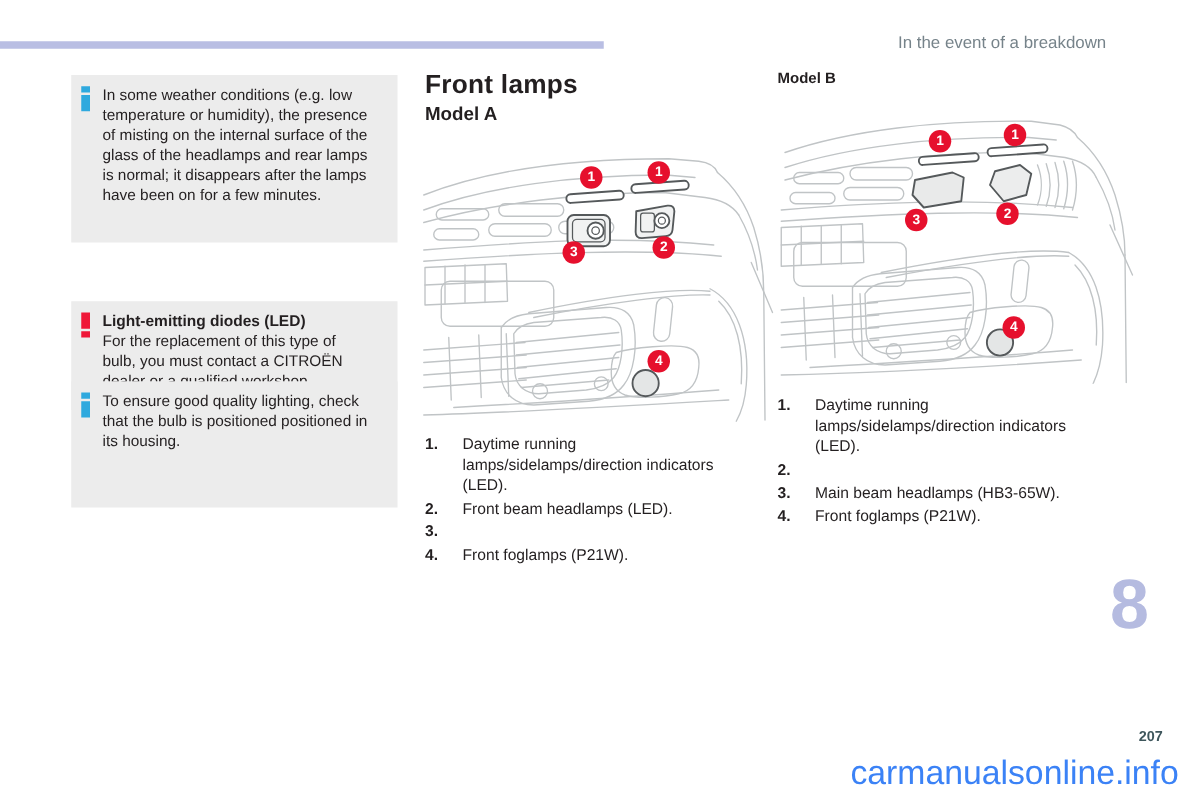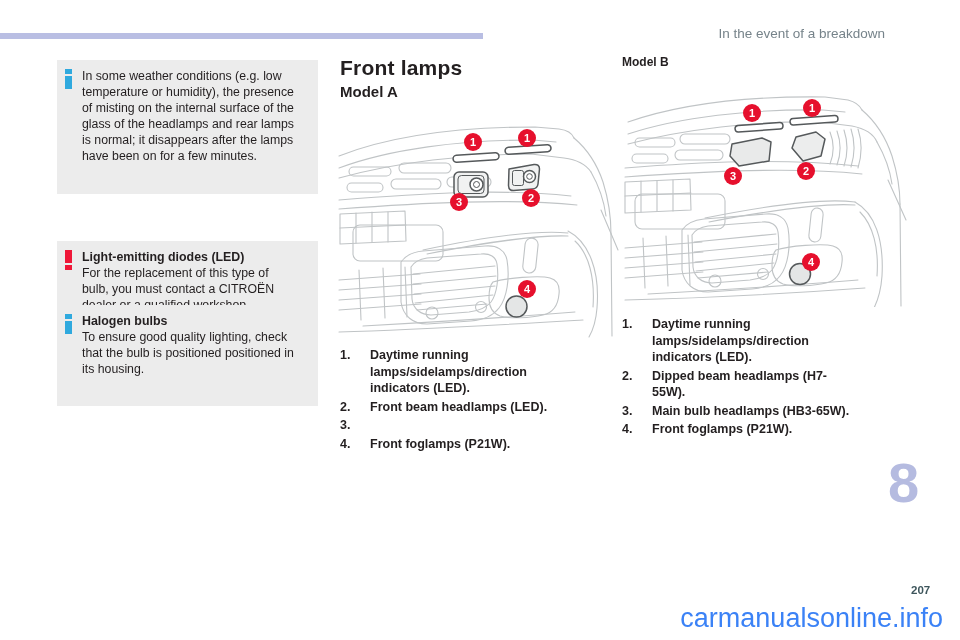--- a/index.html
+++ b/index.html
@@ -43,21 +43,21 @@
     background:#e6102d; color:#ffffff; font-size:11px; font-weight:bold;
     display:flex; align-items:center; justify-content:center;
   }
 
   
   .lamp-list { position:absolute; }
   .list-a { left:340px; top:347px; width:232px; }
   .list-b { left:622px; top:316px; width:237px; }
   .lamp-list .row { display:flex; margin-bottom:2px; }
   .lamp-list .num { width:20px; flex:0 0 20px; font-weight:bold; font-size:12.5px; line-height:16.5px; }
-  .lamp-list .txt { margin-left:10px; font-size:12.5px; line-height:16.5px;font-weight:bold; }
+  .lamp-list .txt { margin-left:10px; font-size:12.5px; line-height:16.5px; }
 
   
   .chapter-num { position:absolute; left:888px; top:450px; font-size:56px; font-weight:bold; color:#b5bbe0; }
   .watermark { position:absolute; right:17px; bottom:6px; font-size:27px; color:#3b82f6; z-index:1; }
   .page-num { position:absolute; left:911px; top:584px; font-size:11.5px; font-weight:bold; color:#3e565c; z-index:2; }
 </style>
 </head>
 <body>
 
 <div class="page">
@@ -80,21 +80,20 @@
       </span>
     <h3>Light-emitting diodes (LED)</h3>
     <p>For the replacement of this type of bulb, you must contact a CITROËN dealer or a qualified workshop.</p>
   </div>
 
   <div class="note note-3">
     <span class="glyph icon-info">
         <span class="dot"></span>
         <span class="stem"></span>
       </span>
-    <h3>Halogen bulbs</h3>
     <p>To ensure good quality lighting, check that the bulb is positioned positioned in its housing.</p>
   </div>
 
   <h1 class="section-title">Front lamps</h1>
   <h2 class="model-a-title">Model A</h2>
   <h2 class="model-b-title">Model B</h2>
 
   <div class="diagram diagram-a">
     <svg viewBox="0 0 285 228">
       <g stroke="#c0c4c6" fill="none" stroke-width="1.1" stroke-linecap="round" stroke-linejoin="round">
@@ -223,25 +222,24 @@
     </div>
   </div>
 
   <div class="lamp-list list-b">
     <div class="row">
       <span class="num">1.</span>
       <span class="txt">Daytime running lamps/sidelamps/direction indicators (LED).</span>
     </div>
     <div class="row">
       <span class="num">2.</span>
-      <span class="txt">Dipped beam headlamps (H7-55W).</span>
     </div>
     <div class="row">
       <span class="num">3.</span>
-      <span class="txt">Main bulb headlamps (HB3-65W).</span>
+      <span class="txt">Main beam headlamps (HB3-65W).</span>
     </div>
     <div class="row">
       <span class="num">4.</span>
       <span class="txt">Front foglamps (P21W).</span>
     </div>
   </div>
 
   <div class="chapter-num">8</div>
   <div class="watermark">carmanualsonline.info</div>
   <div class="page-num">207</div>

